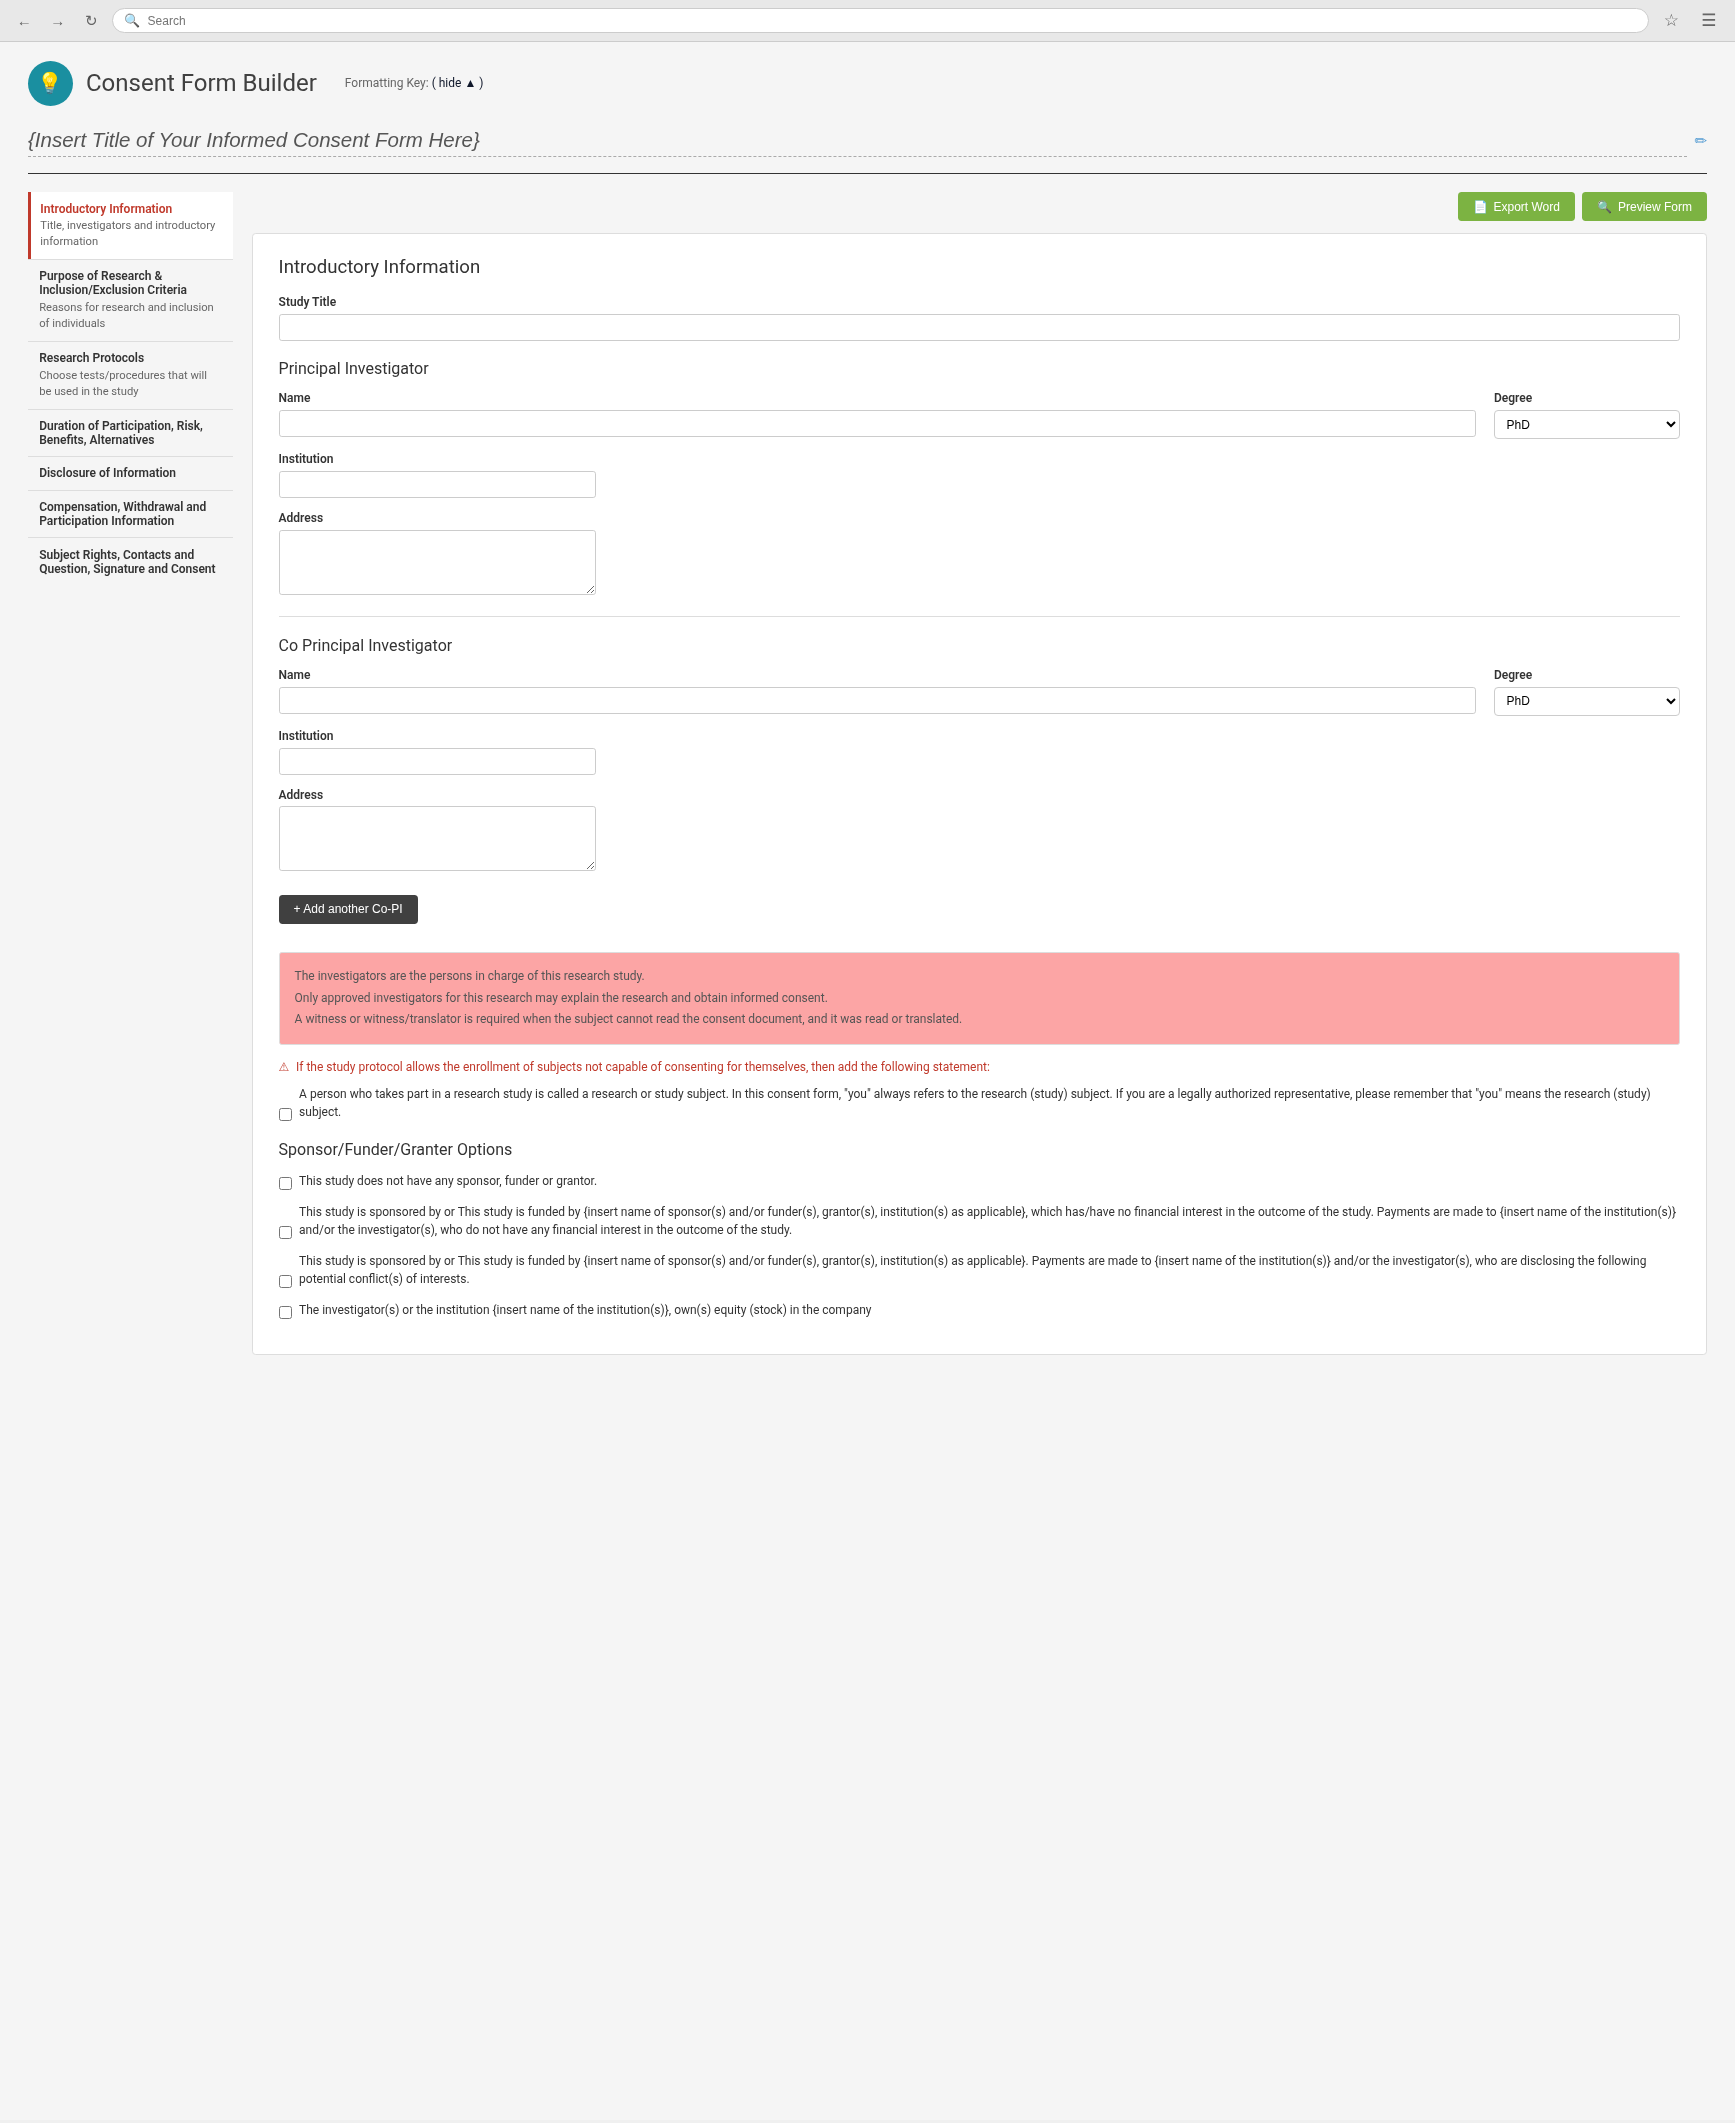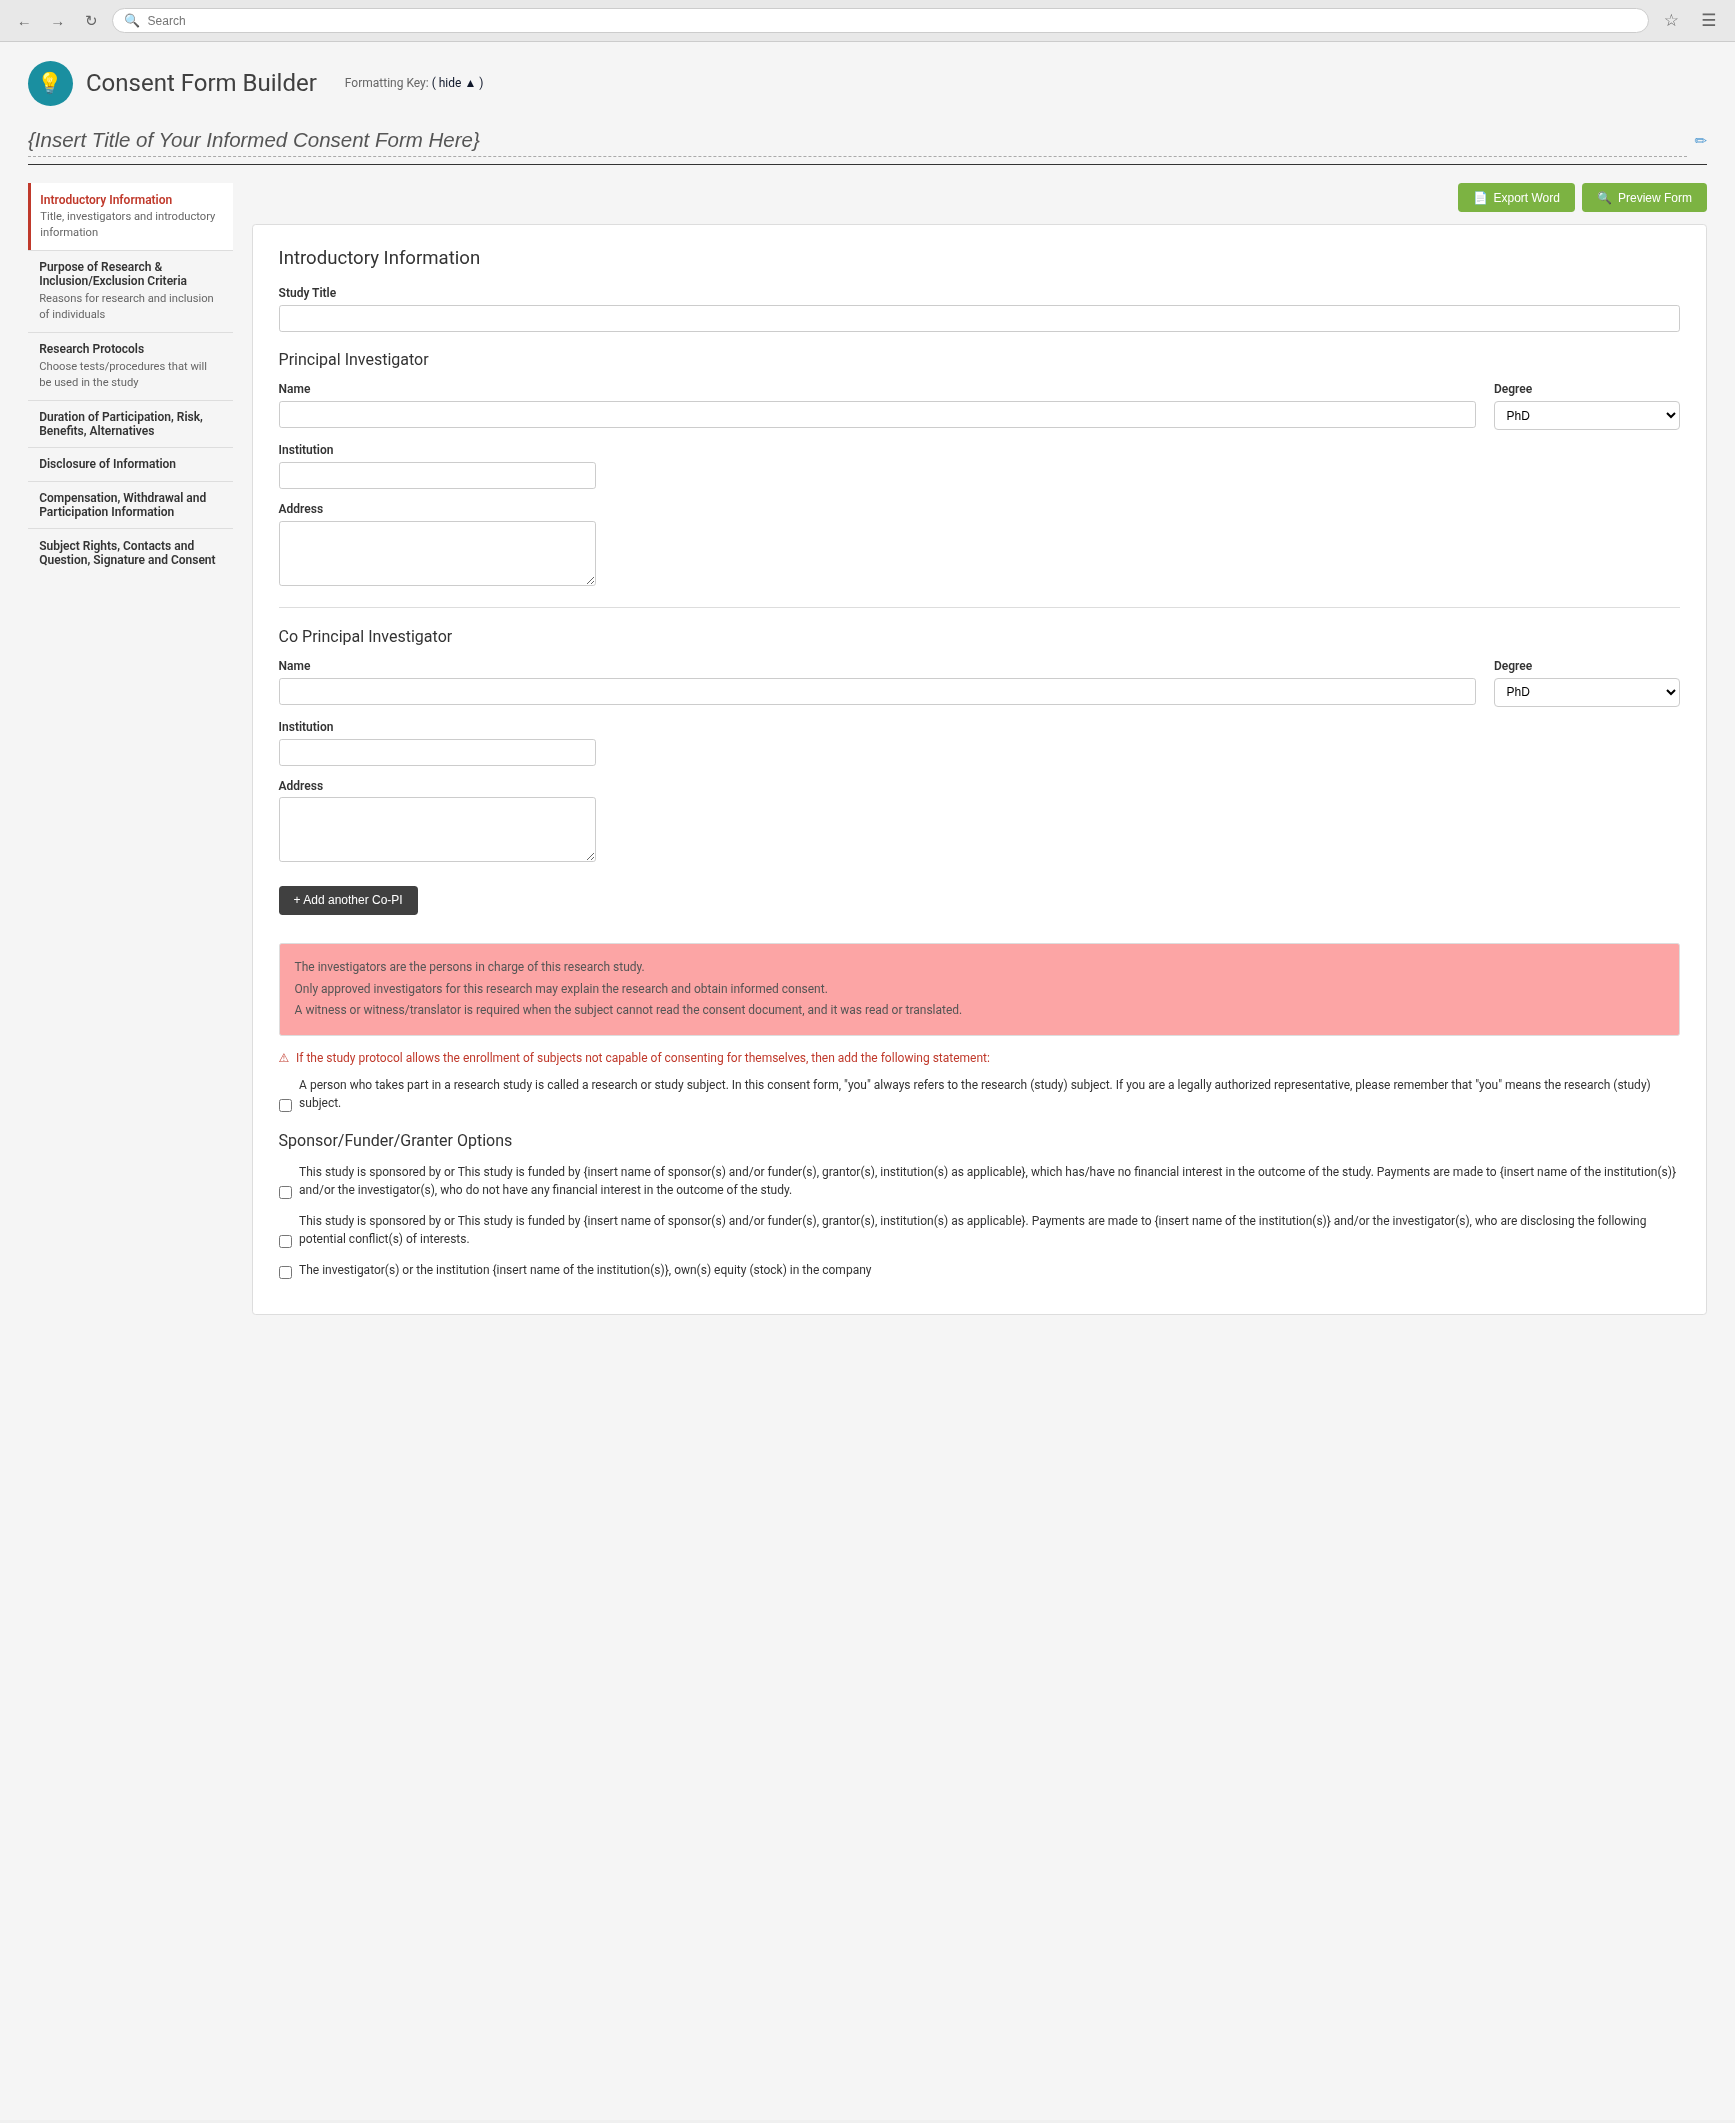--- a/index.html
+++ b/index.html
@@ -81,21 +81,21 @@
     }
     .formatting-key a {
       color: #0f172a;
       text-decoration: none;
     }
 
     
     .form-title-section {
       margin-bottom: 18.6px;
       border-bottom: 1.9px solid #333;
-      padding-bottom: 7px;
+      padding-bottom: 16px;
     }
     .form-title-input {
       font-size: 20.5px;
       font-style: italic;
       color: #555;
       border: none;
       border-bottom: 1.9px dashed #aaa;
       background: transparent;
       width: 100%;
       outline: none;
@@ -492,20 +492,24 @@
         
         <div class="checkbox-item">
           <input type="checkbox" style="">
           <span>A person who takes part in a research study is called a research or study subject. In this consent form, "you" always refers to the research (study) subject. If you are a legally authorized representative, please remember that "you" means the research (study) subject.</span>
         </div>
 
         
         <h3 class="sponsor-section-title">Sponsor/Funder/Granter Options</h3>
 
         
+        <div class="checkbox-item">
+          <input type="checkbox" style="">
+          <span>This study does not have any sponsor, funder or grantor.</span>
+        </div>
 
         
         <div class="checkbox-item">
           <input type="checkbox" style="">
           <span>
             This study is sponsored by or This study is funded by <span class="highlight">{insert name of sponsor(s) and/or funder(s), grantor(s), institution(s) as applicable}</span>, which has/have no financial interest in the outcome of the study. Payments are made to <span class="highlight">{insert name of the institution(s)}</span> and/or the investigator(s), who do not have any financial interest in the outcome of the study.
           </span>
         </div>
 
         

